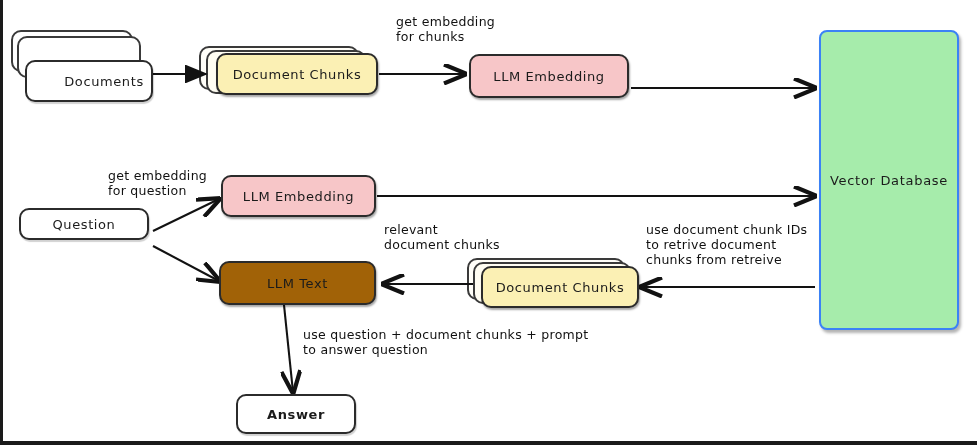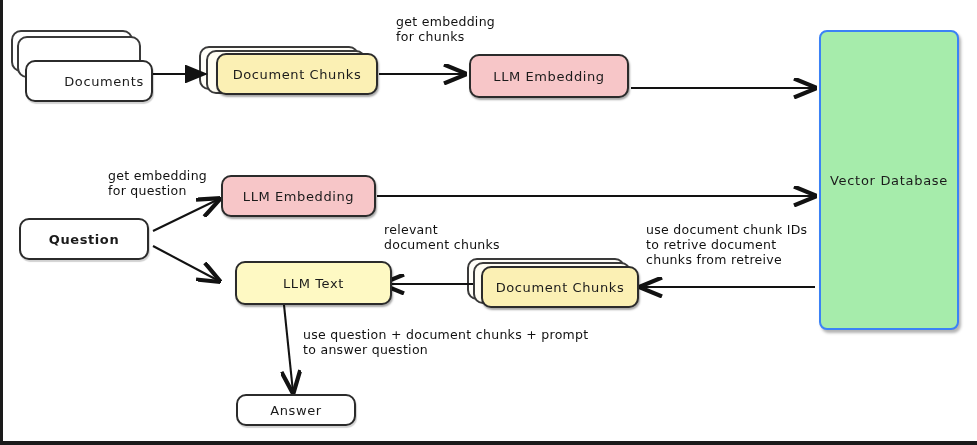--- a/index.html
+++ b/index.html
@@ -120,39 +120,39 @@
   </div>
 
   <div class="node" style="left:466px;top:54px;width:160px;height:44px;background:#f7c6c8;">
     <span>LLM Embedding</span>
   </div>
 
   <div class="vdb" style="left:816px;top:30px;width:140px;height:300px;">
     <span>Vector Database</span>
   </div>
 
-  <div class="node plain" style="left:16px;top:218px;width:130px;height:42px;font-weight:bold;">
+  <div class="node plain" style="left:16px;top:208px;width:130px;height:32px;">
     <span>Question</span>
   </div>
 
   <div class="node" style="left:218px;top:175px;width:155px;height:42px;background:#f7c6c8;">
     <span>LLM Embedding</span>
   </div>
 
-  <div class="node" style="left:216px;top:261px;width:157px;height:44px;background:#fef9c3;margin-left:16px;">
+  <div class="node" style="left:216px;top:261px;width:157px;height:44px;background:#a16207;">
     <span>LLM Text</span>
   </div>
 
   <div class="ghost g2" style="left:464px;top:258px;width:158px;height:42px;"></div>
   <div class="ghost" style="left:470px;top:262px;width:158px;height:42px;"></div>
   <div class="node" style="left:478px;top:266px;width:158px;height:42px;background:#fbf0b4;">
     <span>Document Chunks</span>
   </div>
 
-  <div class="node plain" style="left:233px;top:394px;width:120px;height:32px;">
+  <div class="node plain" style="left:233px;top:394px;width:120px;height:40px;font-weight:bold;">
     <span>Answer</span>
   </div>
 
 
   <div class="lbl" style="left:393px;top:14px;">get embedding
 for chunks</div>
 
 
   <div class="lbl" style="left:105px;top:168px;">get embedding
 for question</div>

